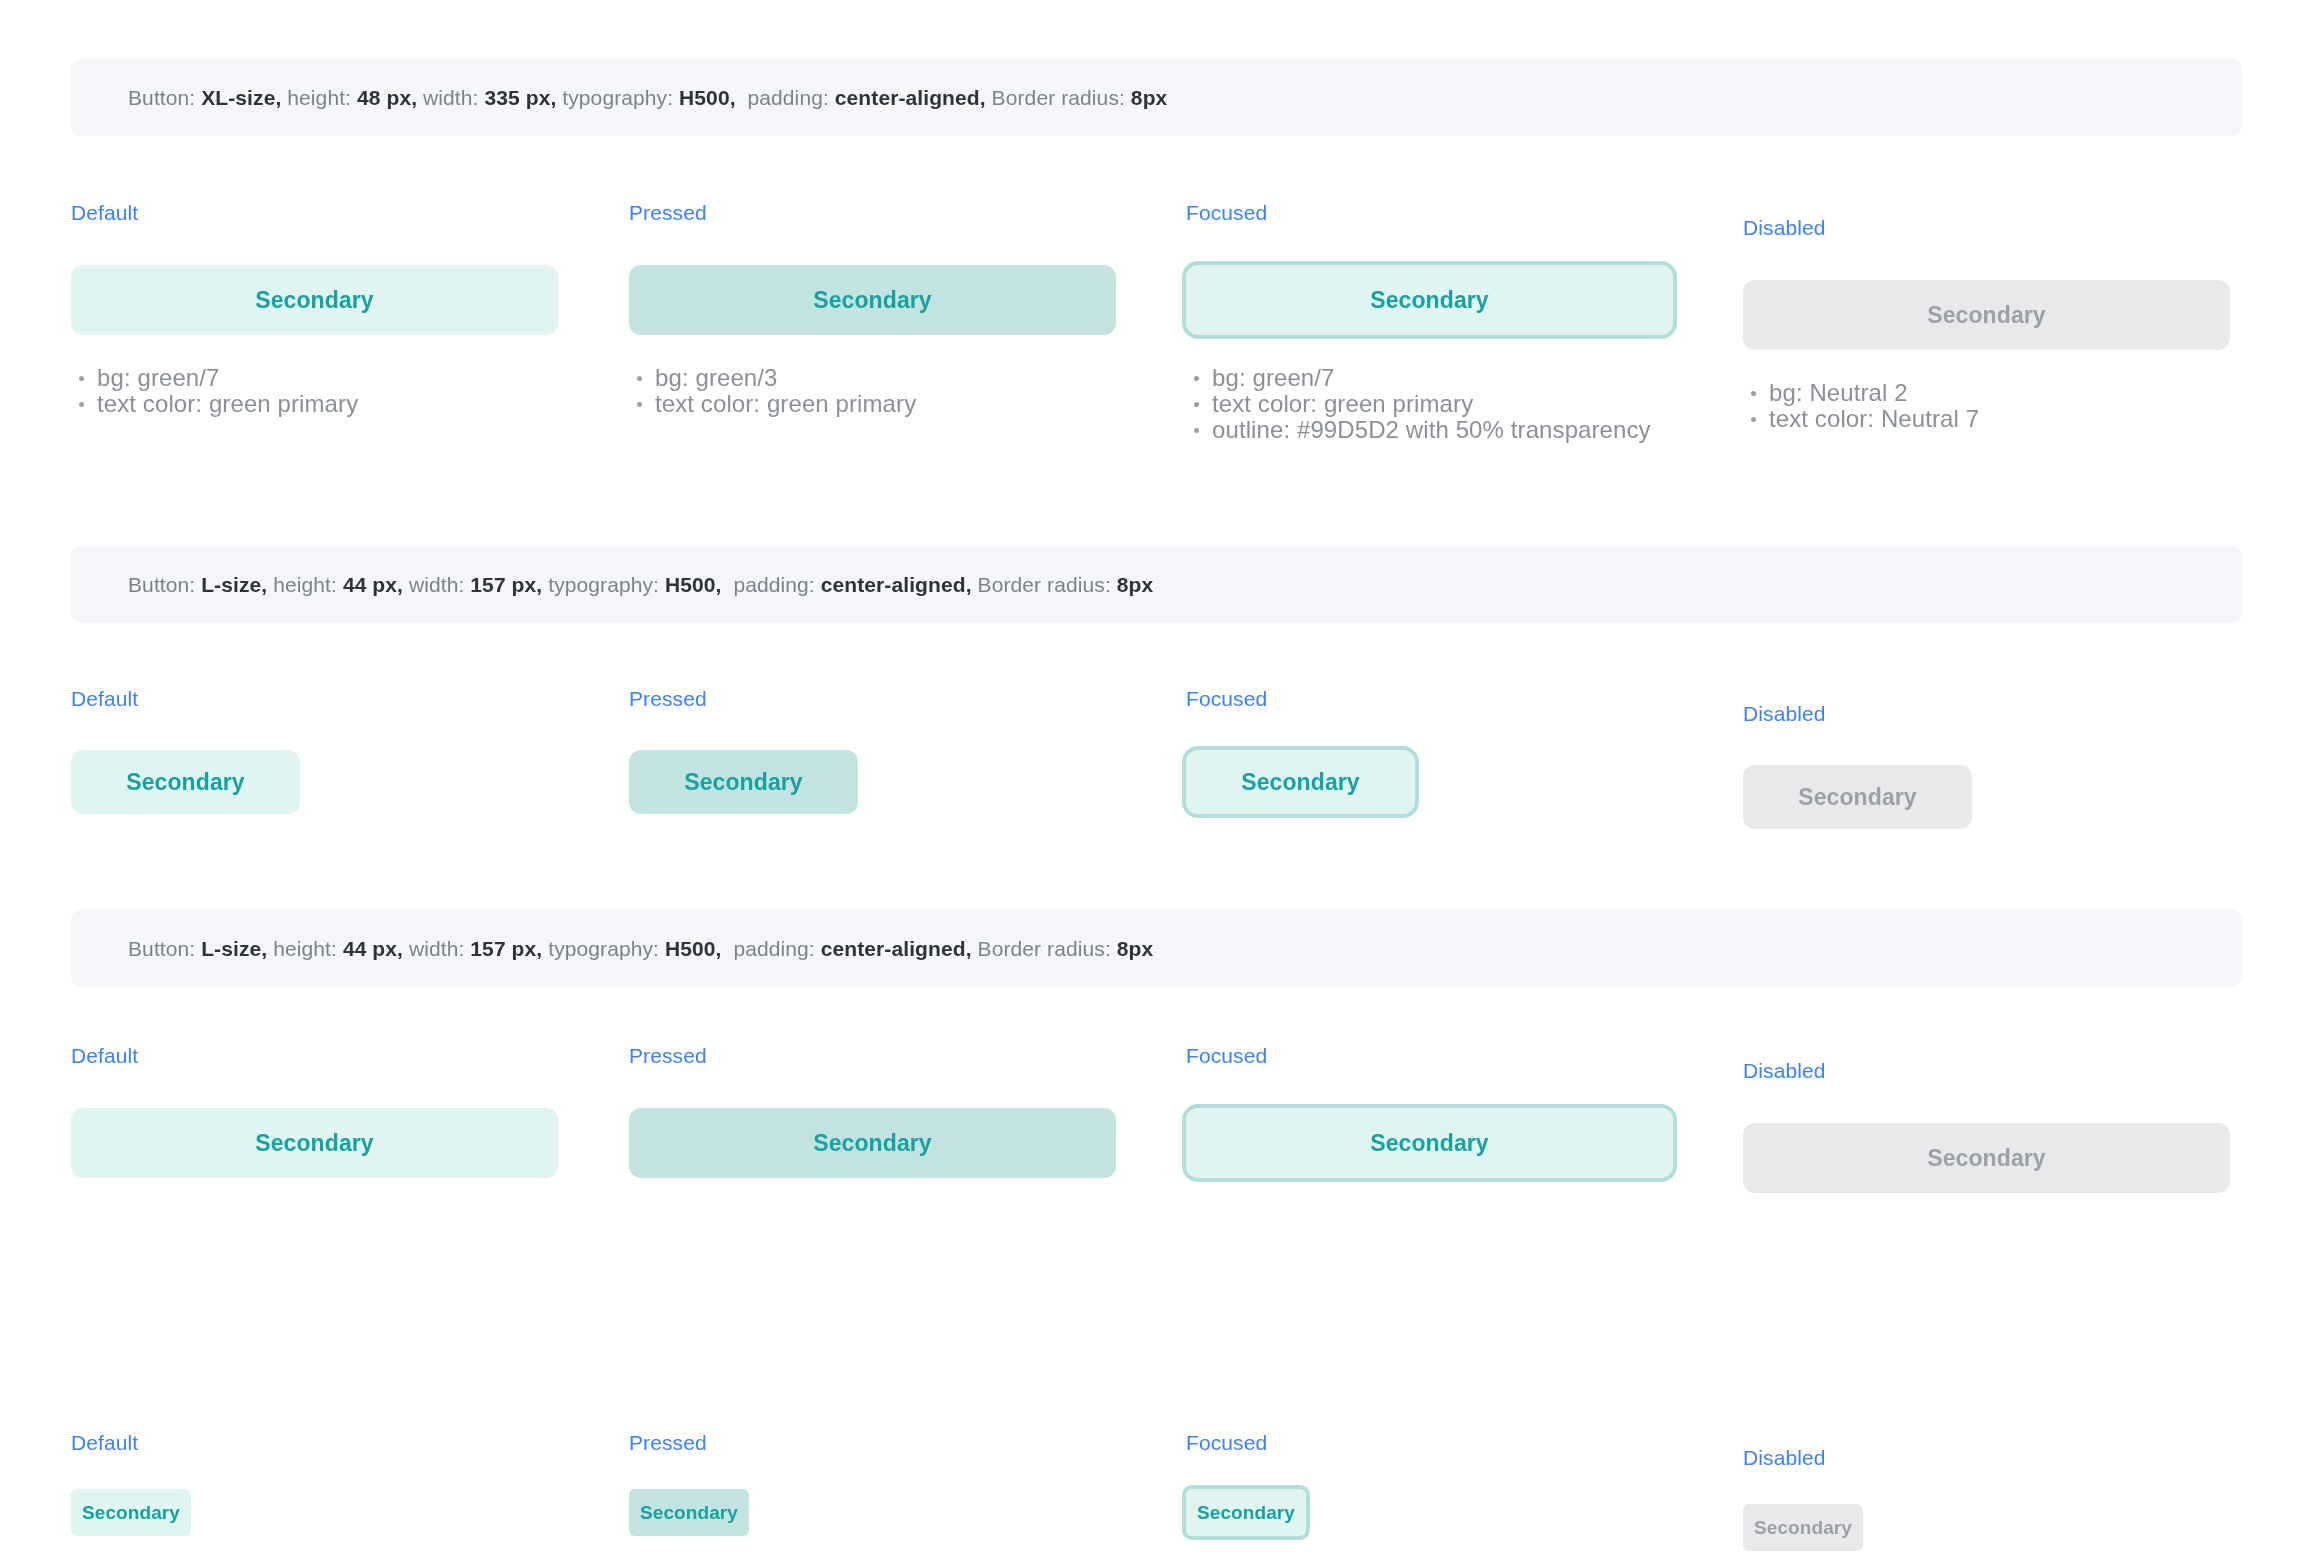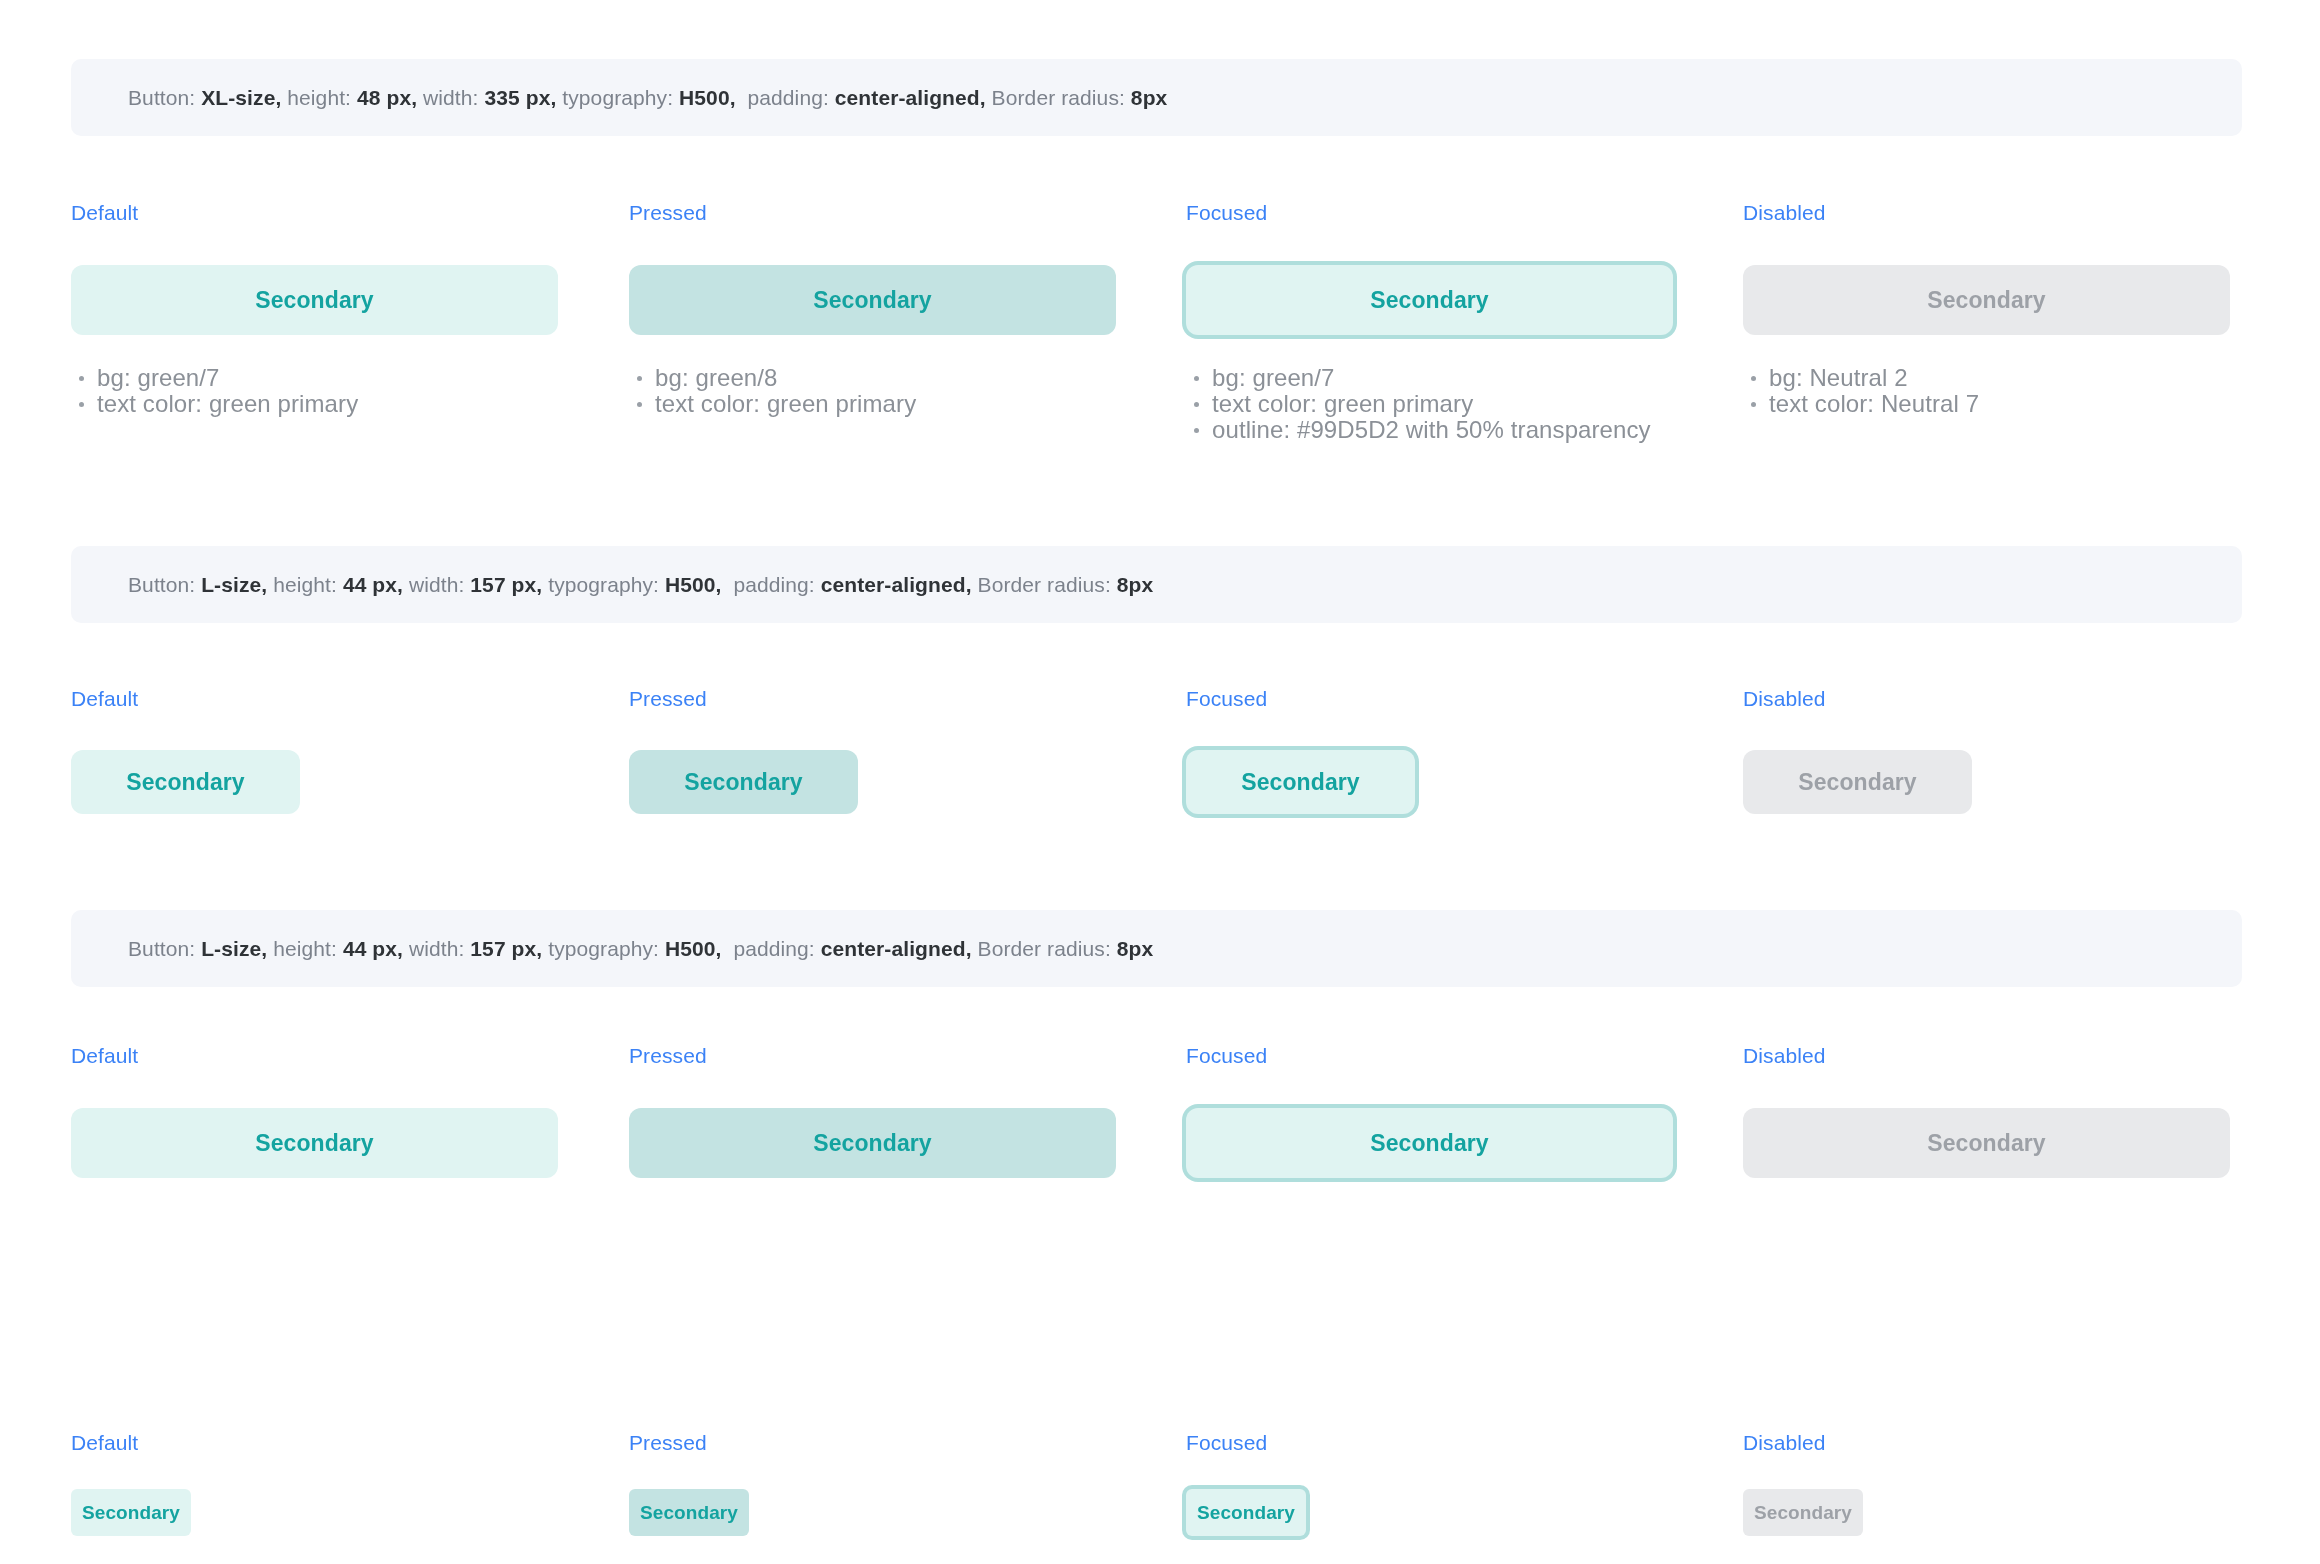--- a/index.html
+++ b/index.html
@@ -59,21 +59,21 @@
   }
 
   .state-col {
     position: absolute;
     top: 0;
   }
 
   .col-1 { left: 71px; }
   .col-2 { left: 629px; }
   .col-3 { left: 1186px; }
-  .col-4 { left: 1743px; }
+  .col-4 { left: 1743px; margin-top: 15px; }
 
   .state-label {
     font-size: 21px;
     color: #3b82f6;
     letter-spacing: 0.1px;
     line-height: 1;
     white-space: nowrap;
   }
 
   
@@ -186,21 +186,21 @@
       <ul class="bullet-list" style="top:163px; left:0;">
         <li>bg: green/7</li>
         <li>text color: green primary</li>
       </ul>
     </div>
 
     <div class="state-col col-2">
       <div class="state-label">Pressed</div>
       <button class="btn size-xl state-pressed" style="margin-top:42px;">Secondary</button>
       <ul class="bullet-list" style="top:163px; left:0;">
-        <li>bg: green/8</li>
+        <li>bg: green/3</li>
         <li>text color: green primary</li>
       </ul>
     </div>
 
     <div class="state-col col-3">
       <div class="state-label">Focused</div>
       <button class="btn size-xl state-focused" style="margin-top:42px;">Secondary</button>
       <ul class="bullet-list" style="top:163px; left:0;">
         <li>bg: green/7</li>
         <li>text color: green primary</li>

